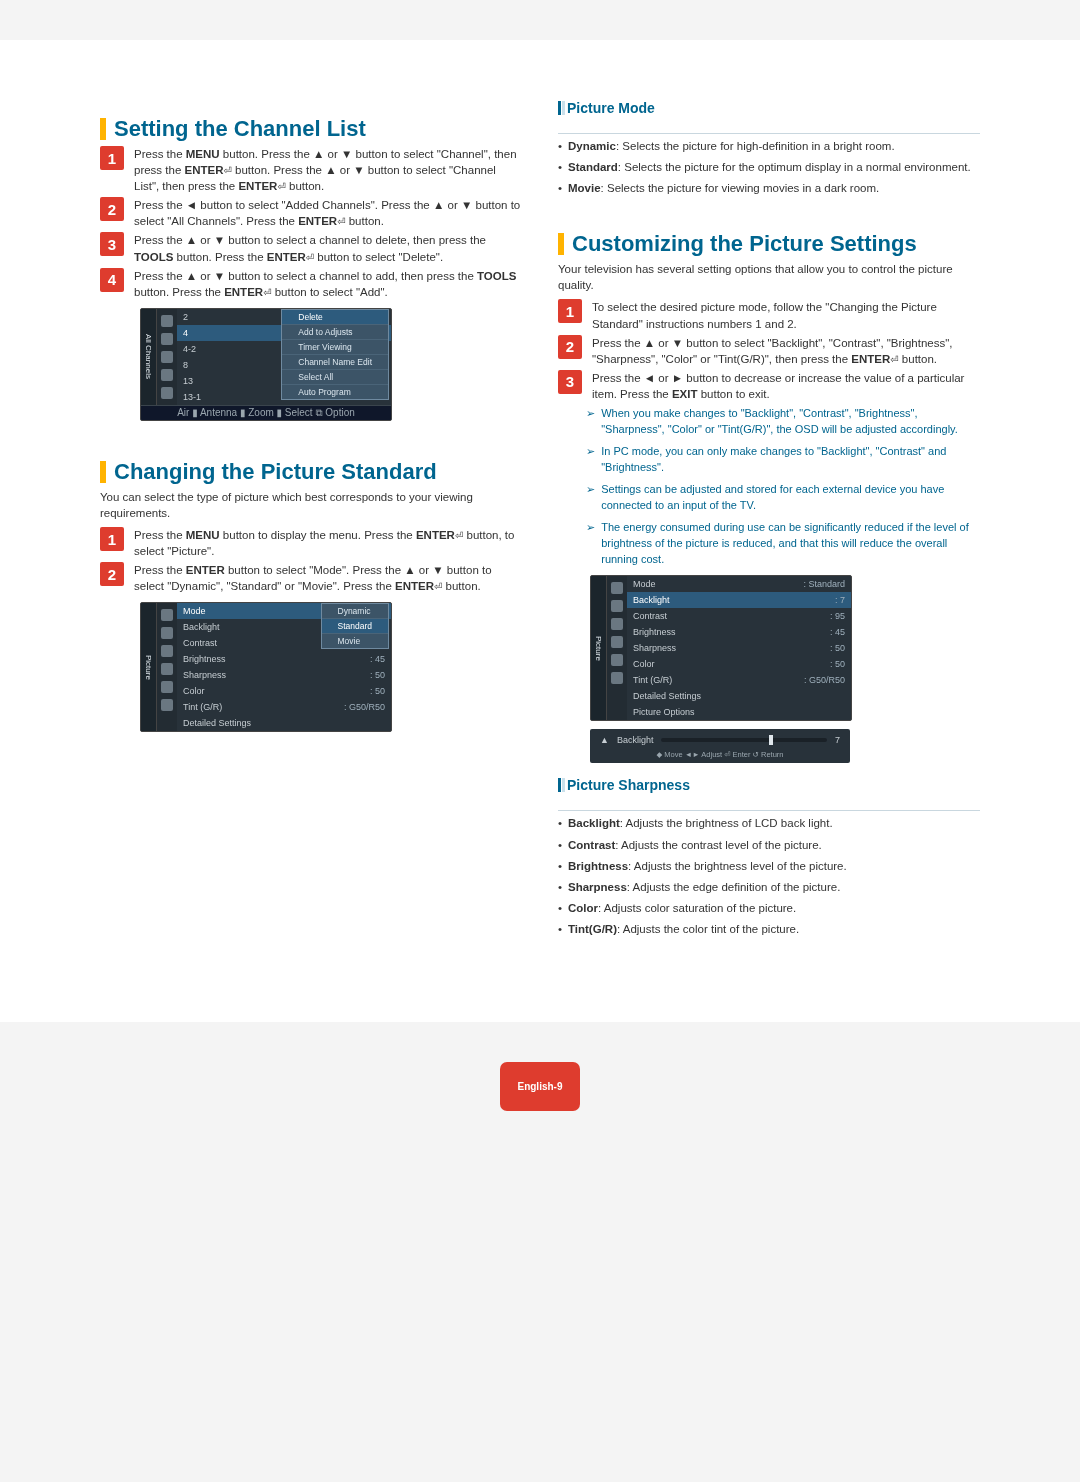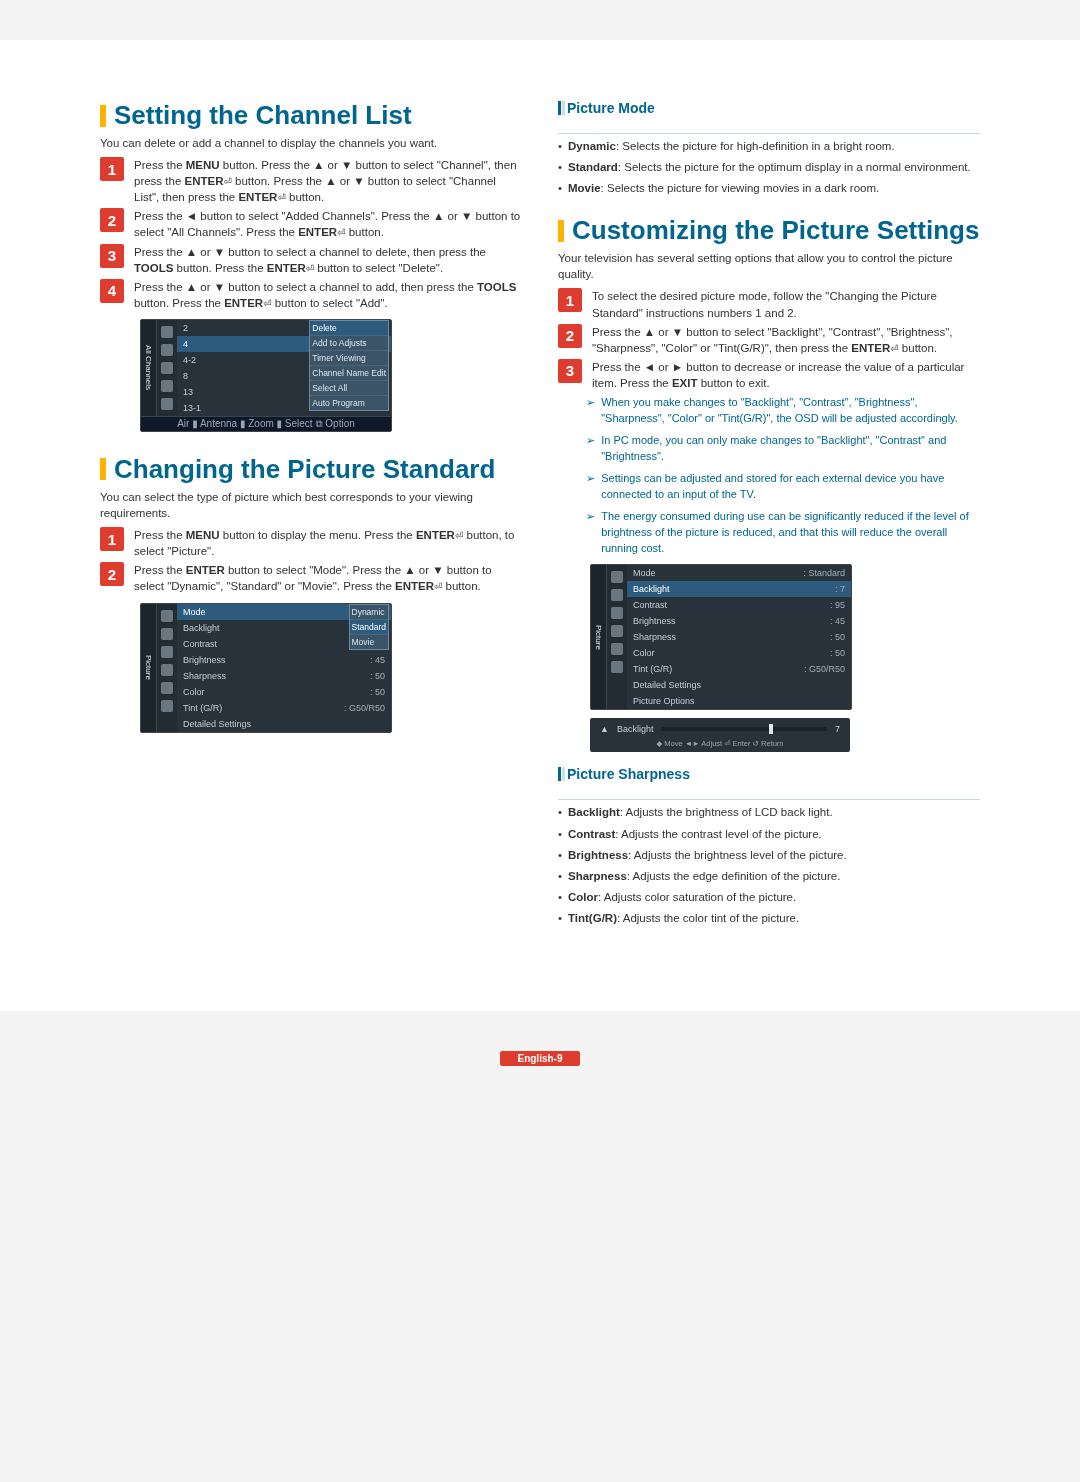--- a/index.html
+++ b/index.html
@@ -1,18 +1,18 @@
 <!DOCTYPE html>
 <html><head>
 <meta charset="utf-8">
 <style>
 body{font-family:Arial,Helvetica,sans-serif;font-size:11.5px;color:#333;margin:0;background:#f4f4f4}
 .page{width:880px;margin:40px auto;background:#fff;padding:60px 100px 80px;display:flex;gap:36px}
 .col{flex:1;display:flex;flex-direction:column;gap:14px}
-h1{font-size:26px;font-weight:700;color:#00658f;margin:0 0 4px;display:flex;align-items:center;gap:8px}
+h1{font-size:22px;font-weight:700;color:#00658f;margin:16px 0 4px;display:flex;align-items:center;gap:8px}
 h1::before{content:'';width:6px;height:22px;background:#ffb300;display:inline-block}
 .sub{font-size:14px;font-weight:700;color:#00658f;margin:0 0 4px;display:flex;align-items:center;gap:6px;border-bottom:1px solid #c9d7df;padding-bottom:17px}
 .sub::before{content:'';width:3px;height:14px;background:#00658f;display:inline-block;box-shadow:4px 0 0 #c9e0eb}
 p{margin:0 0 6px;line-height:1.4}
 .step{display:flex;gap:10px;margin:3px 0}
 .step-n{width:24px;height:24px;background:#de3c2e;color:#fff;font-size:15px;font-weight:700;display:flex;align-items:center;justify-content:center;border-radius:2px;flex-shrink:0}
 .step-t{flex:1;line-height:1.4}
 .step-t b{font-weight:700}
 .note-list{margin:4px 0 0 28px}
 .note{color:#00658f;font-size:11px;line-height:1.45;margin:0 0 6px;display:flex;gap:6px}
@@ -25,41 +25,40 @@
 .osd .vtab{background:#1b252c;color:#dfe6eb;writing-mode:vertical-rl;text-orientation:mixed;padding:8px 3px;font-size:8px;text-align:center;border-right:1px solid #444}
 .osd .iconcol{background:#232c33;width:20px;display:flex;flex-direction:column;align-items:center;gap:6px;padding:6px 0}
 .osd .iconcol span{width:12px;height:12px;background:#6a7781;border-radius:2px;display:block}
 .osd .main{flex:1}
 .osd .row{display:flex;height:16px;align-items:center;padding:0 6px;gap:6px}
 .osd .row.hl{background:#2d5b7d;color:#fff}
 .osd .k{flex:1}
 .osd .v{color:#9fb0bc}
 .osd .menu{position:relative}
 .osd .popup{position:absolute;right:2px;top:0;background:#3c5467;border:1px solid #6f8aa0;font-size:8.5px;color:#dbe6ee}
-.osd .popup div{padding:2px 2px;border-bottom:1px solid #4a6478}
+.osd .popup div{padding:2px 16px;border-bottom:1px solid #4a6478}
 .osd .popup div.sel{background:#2d5b7d;color:#fff}
 .osd .popup div:last-child{border-bottom:none}
 .osd .foot{background:#0f172a;height:14px;display:flex;align-items:center;justify-content:center;gap:10px;font-size:10px;color:#9aa6ae;border-top:1px solid #3a444c}
 .slider-ui{width:260px;margin:6px auto 0 32px;background:#28323a;color:#c6cdd2;font-size:9px;border-radius:2px;padding:4px 0}
 .slider-ui .r1{display:flex;align-items:center;gap:8px;padding:2px 10px}
 .slider-ui .bar{flex:1;height:4px;background:#1a2127;position:relative;border-radius:2px}
 .slider-ui .bar::after{content:'';position:absolute;left:65%;top:-3px;width:4px;height:10px;background:#dfe6eb}
 .slider-ui .r2{display:flex;justify-content:center;gap:14px;font-size:7.5px;padding-top:3px;color:#9aa6ae}
-.pageno{width:80px;margin:24px auto 0;background:#de3c2e;color:#fff;font-size:10px;text-align:center;padding:2px 0;border-radius:2px;font-weight:700}
+.pageno{width:80px;margin:24px auto 0;background:#de3c2e;color:#fff;font-size:10px;text-align:center;padding:19px 0;border-radius:7px;font-weight:700}
 .enter-icon{display:inline-block;font-size:10px;vertical-align:baseline}
 </style>
 </head>
 <body>
 
 <div class="page">
  <div class="col">
 
   <section>
    <h1>Setting the Channel List</h1>
-   <p>You can delete or add a channel to display the channels you want.</p>
    <div id="steps-l1">
           <div class="step">
             <div class="step-n">1</div>
             <div class="step-t">Press the <b>MENU</b> button. Press the ▲ or ▼ button to select "Channel", then press the <b>ENTER</b><span class="enter-icon">⏎</span> button. Press the ▲ or ▼ button to select "Channel List", then press the <b>ENTER</b><span class="enter-icon">⏎</span> button.</div>
           </div>
           <div class="step">
             <div class="step-n">2</div>
             <div class="step-t">Press the ◄ button to select "Added Channels". Press the ▲ or ▼ button to select "All Channels". Press the <b>ENTER</b><span class="enter-icon">⏎</span> button.</div>
           </div>
           <div class="step">

